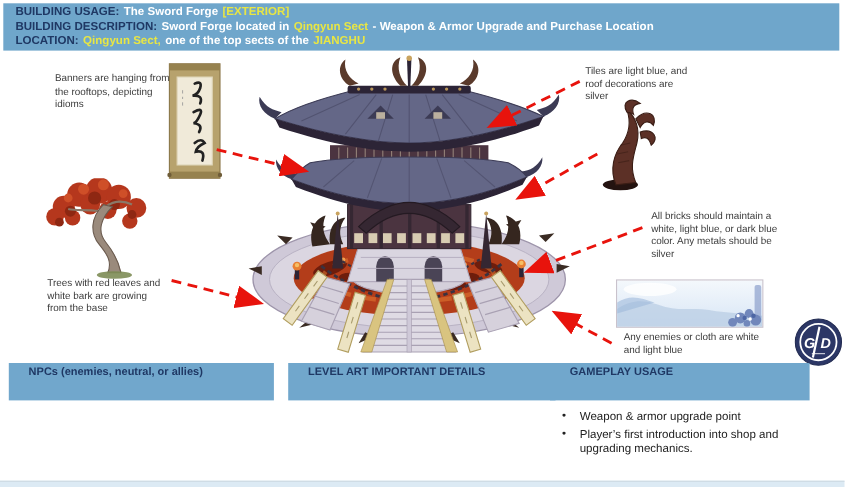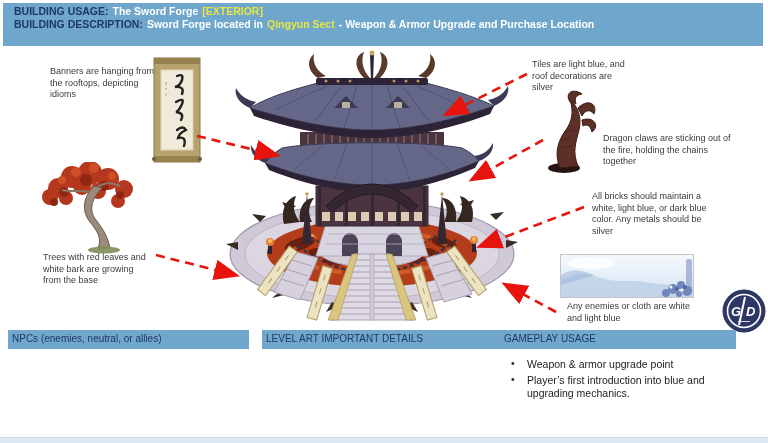--- a/index.html
+++ b/index.html
@@ -17,46 +17,48 @@
   .note{position:absolute;font-size:9px;line-height:11.5px;color:#3b3b3b;}
 
   
   .fig{position:absolute;}
 
   
   .arrows{position:absolute;left:0;top:0;width:768px;height:443px;pointer-events:none;}
 
   
   .panel{position:absolute;top:330px;}
-  .panel-h{height:19px;background:#71A7CC;color:#1F3864;font-weight:normal;font-size:10px;
-           line-height:17px;padding-left:4px;}
+  .panel-h{height:34px;background:#71A7CC;color:#1F3864;font-weight:bold;font-size:10px;
+           line-height:17px;padding-left:18px;}
   .bullets{margin:9px 0 0 0;padding:0;list-style:none;font-size:10.5px;color:#222;line-height:13px;}
   .bullets li{position:relative;padding-left:27px;margin-bottom:3px;}
   .bullets li::before{content:"\2022";position:absolute;left:11px;top:-1px;color:#222;}
 
   .bottom-strip{position:absolute;left:0;top:437px;width:768px;height:6px;background:#DCEAF4;border-top:1px solid #cdd9e2;}
 </style>
 </head>
 <body>
 
 <div class="stage">
 
   <div class="header">
     <div class="hline">
       <span class="seg lab">BUILDING USAGE:</span><span class="seg">The Sword Forge</span><span class="seg yel">[EXTERIOR]</span>
     </div>
     <div class="hline">
       <span class="seg lab">BUILDING DESCRIPTION:</span><span class="seg">Sword Forge located in</span><span class="seg yel">Qingyun Sect</span><span class="seg">- Weapon &amp; Armor Upgrade and Purchase Location</span>
     </div>
+    <div class="hline">
+      <span class="seg lab">LOCATION:</span><span class="seg yel">Qingyun Sect,</span><span class="seg">one of the top sects of the</span><span class="seg yel">JIANGHU</span>
+    </div>
   </div>
 
   <div class="note" style="left:50px;top:66px;width:112px;">Banners are hanging from the rooftops, depicting idioms</div>
   <div class="note" style="left:43px;top:252px;width:106px;">Trees with red leaves and white bark are growing from the base</div>
   <div class="note" style="left:532px;top:59px;width:94px;">Tiles are light blue, and roof decorations are silver</div>
-  <div class="note" style="left:603px;top:133px;width:136px;">Dragon claws are sticking out of the fire, holding the chains together</div>
   <div class="note" style="left:592px;top:191px;width:126px;">All bricks should maintain a white, light blue, or dark blue color. Any metals should be silver</div>
   <div class="note" style="left:567px;top:301px;width:128px;">Any enemies or cloth are white and light blue</div>
 
   <svg class="fig" style="left:152px;top:56px;" width="50" height="112" viewBox="0 0 50 112">
     <rect x="2" y="2" width="46" height="104" fill="#b7a26d" stroke="#8a7648"></rect>
     <rect x="2" y="2" width="46" height="6" fill="#96824f"></rect>
     <rect x="2" y="100" width="46" height="6" fill="#96824f"></rect>
     <circle cx="2" cy="103" r="2" fill="#6e5c38"></circle>
       <circle cx="48" cy="103" r="2" fill="#6e5c38"></circle>
     <rect x="9" y="14" width="32" height="80" fill="#f0ead9" stroke="#ddd3b6"></rect>
@@ -344,18 +346,18 @@
   </div>
 
   <div class="panel" style="left:262px;width:243px;">
     <div class="panel-h">LEVEL ART IMPORTANT DETAILS</div>
   </div>
 
   <div class="panel" style="left:500px;width:236px;">
     <div class="panel-h">GAMEPLAY USAGE</div>
     <ul class="bullets">
       <li>Weapon &amp; armor upgrade point</li>
-      <li>Player’s first introduction into blue and upgrading mechanics.</li>
+      <li>Player’s first introduction into shop and upgrading mechanics.</li>
     </ul>
   </div>
 
   <div class="bottom-strip"></div>
 </div>
 
 </body></html>

